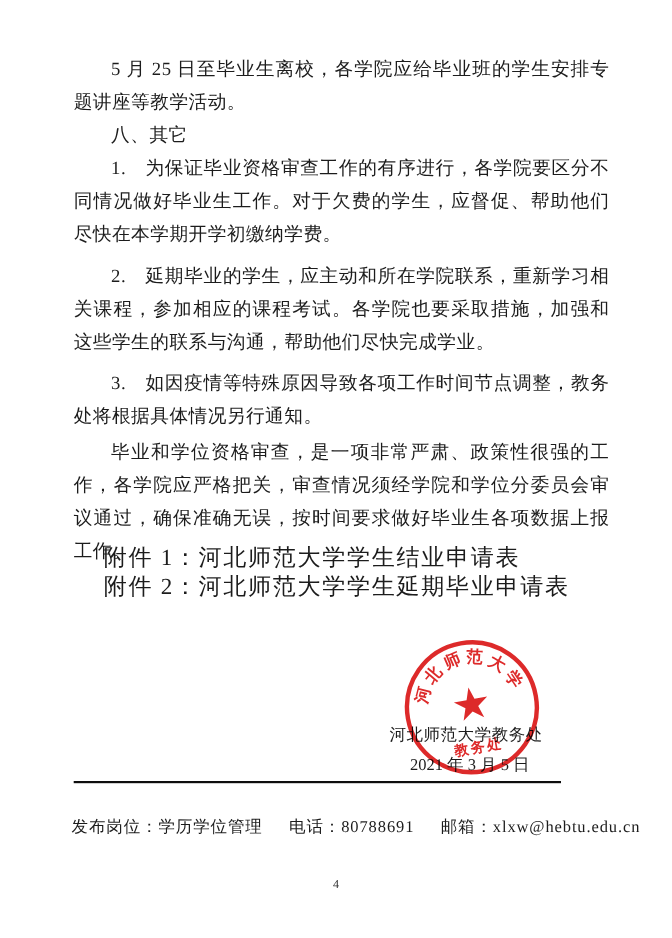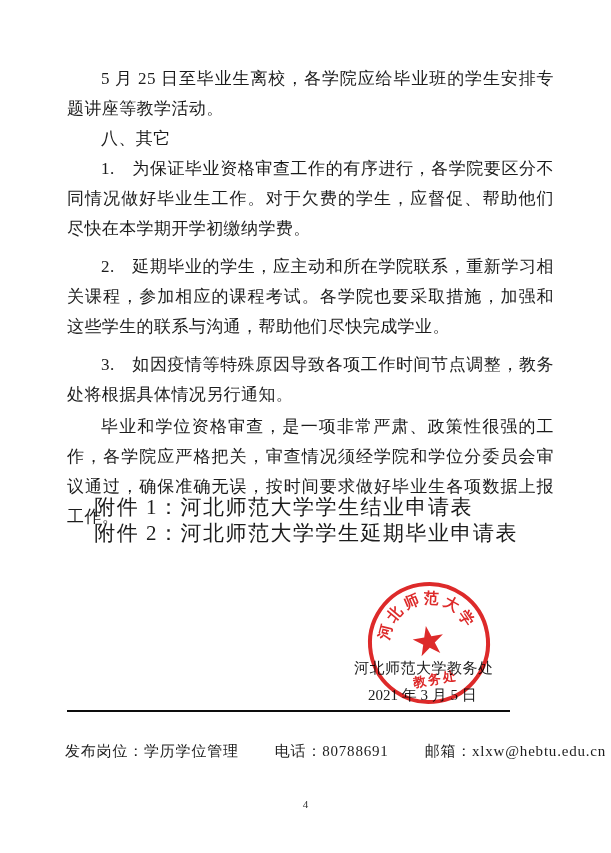--- a/index.html
+++ b/index.html
@@ -10,21 +10,21 @@
     background: #ffffff;
     overflow: hidden;
     font-family: "Liberation Serif", "DejaVu Serif", serif;
     color: #1c1c1c;
   }
 
   
   .body-text {
     position: absolute;
     left: 67px;
-    top: 64px;
+    top: 48px;
     width: 487px;
     font-size: 17px;
     line-height: 30px;
     text-align: justify;
     letter-spacing: 0.4px;
   }
   .para { margin: 0; text-indent: 2em; }
   .para.heading { font-weight: normal; }
   .para.m-top8 { margin-top: 8px; }
   .para.m-top2 { margin-top: 2px; }
@@ -49,21 +49,21 @@
     text-align: right;
     font-size: 15px;
     letter-spacing: 0.5px;
     white-space: nowrap;
   }
   .sig-date {
     position: absolute;
     left: 368px;
     top: 686px;
     width: 118px;
-    text-align: left;
+    text-align: center;
     font-size: 15px;
     white-space: nowrap;
   }
 
   
   .seal {
     position: absolute;
     left: 368px;
     top: 582px;
     width: 122px;
@@ -127,21 +127,21 @@
     width: 443px;
     height: 2px;
     background: #0d0d0d;
   }
   .footer-info {
     position: absolute;
     left: 65px;
     top: 742px;
     width: 500px;
     display: flex;
-    gap: 36px;
+    gap: 24px;
     font-size: 15px;
     letter-spacing: 0.8px;
     white-space: nowrap;
   }
   .page-number {
     position: absolute;
     left: 0;
     top: 798px;
     width: 100%;
     text-align: center;

